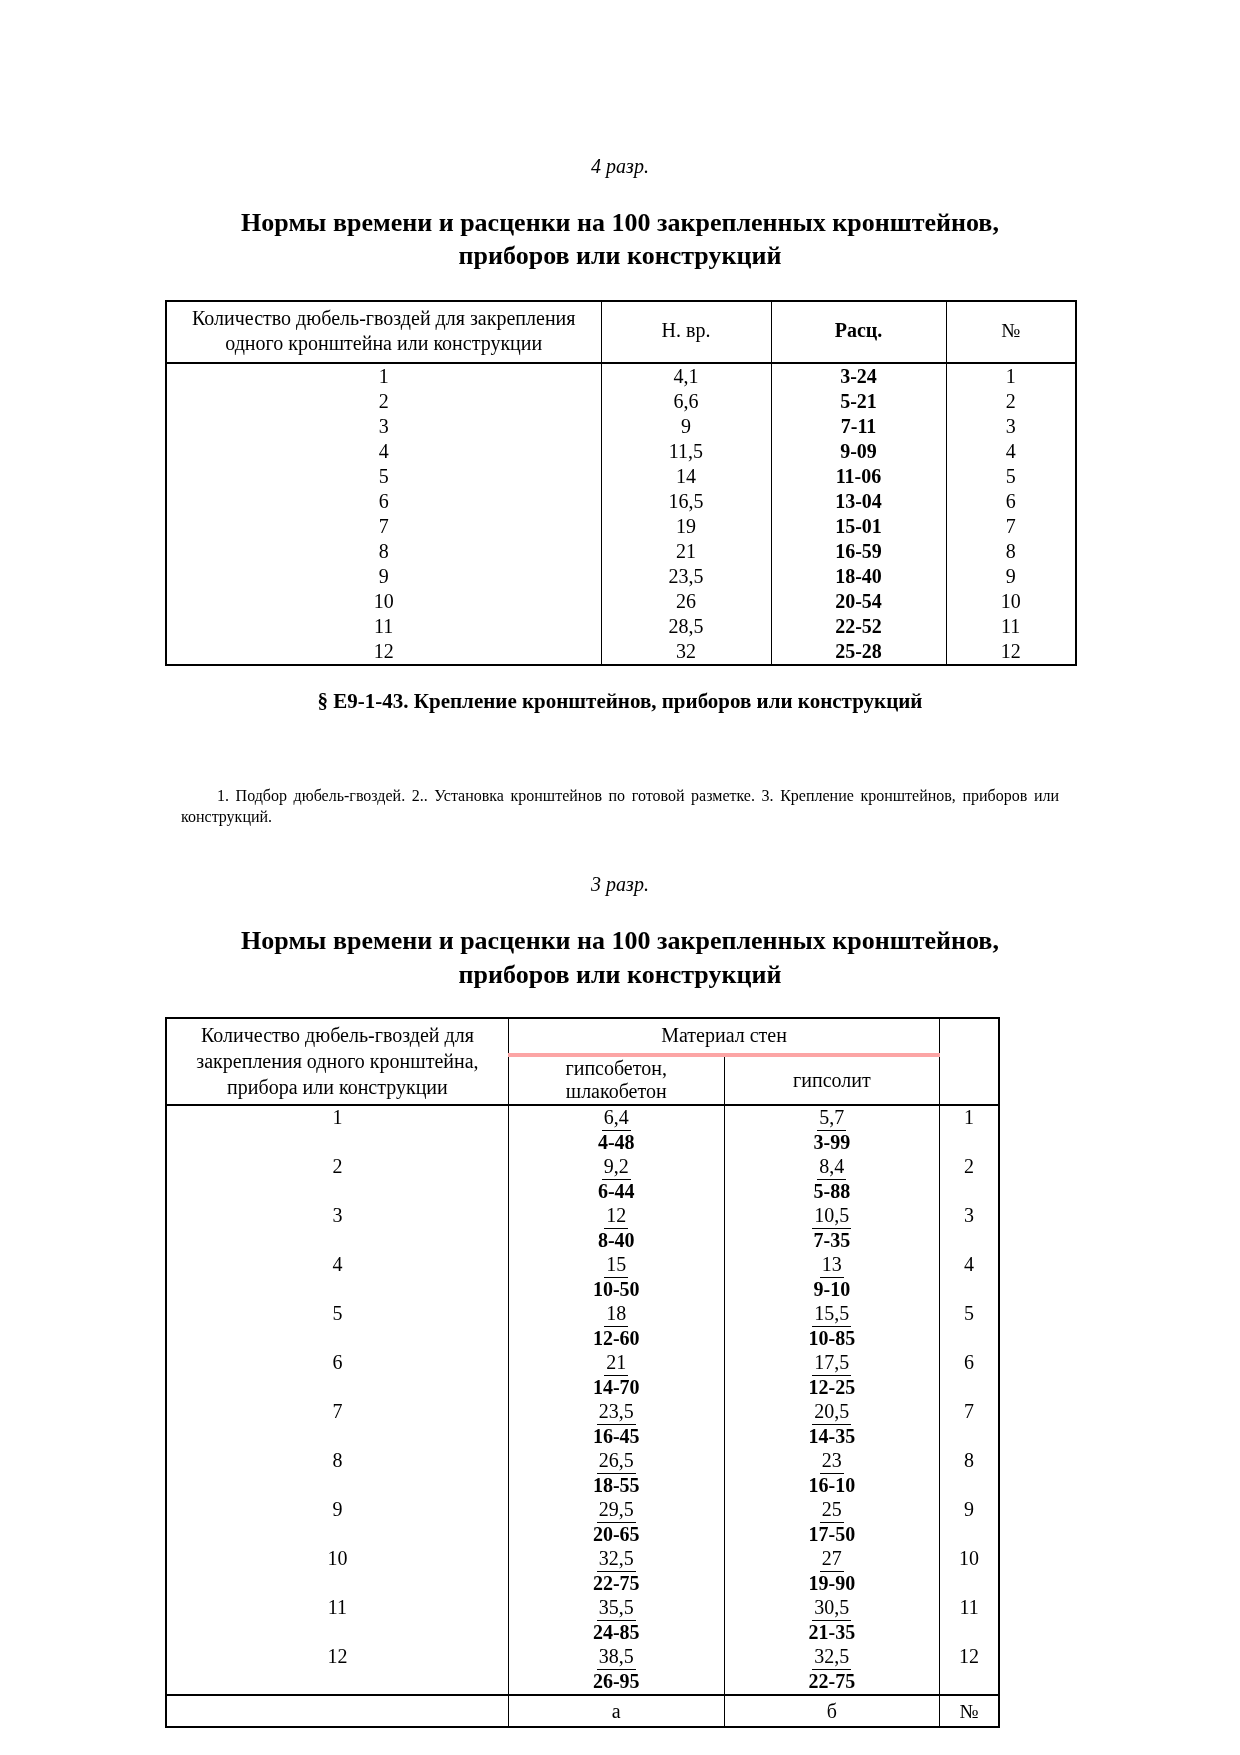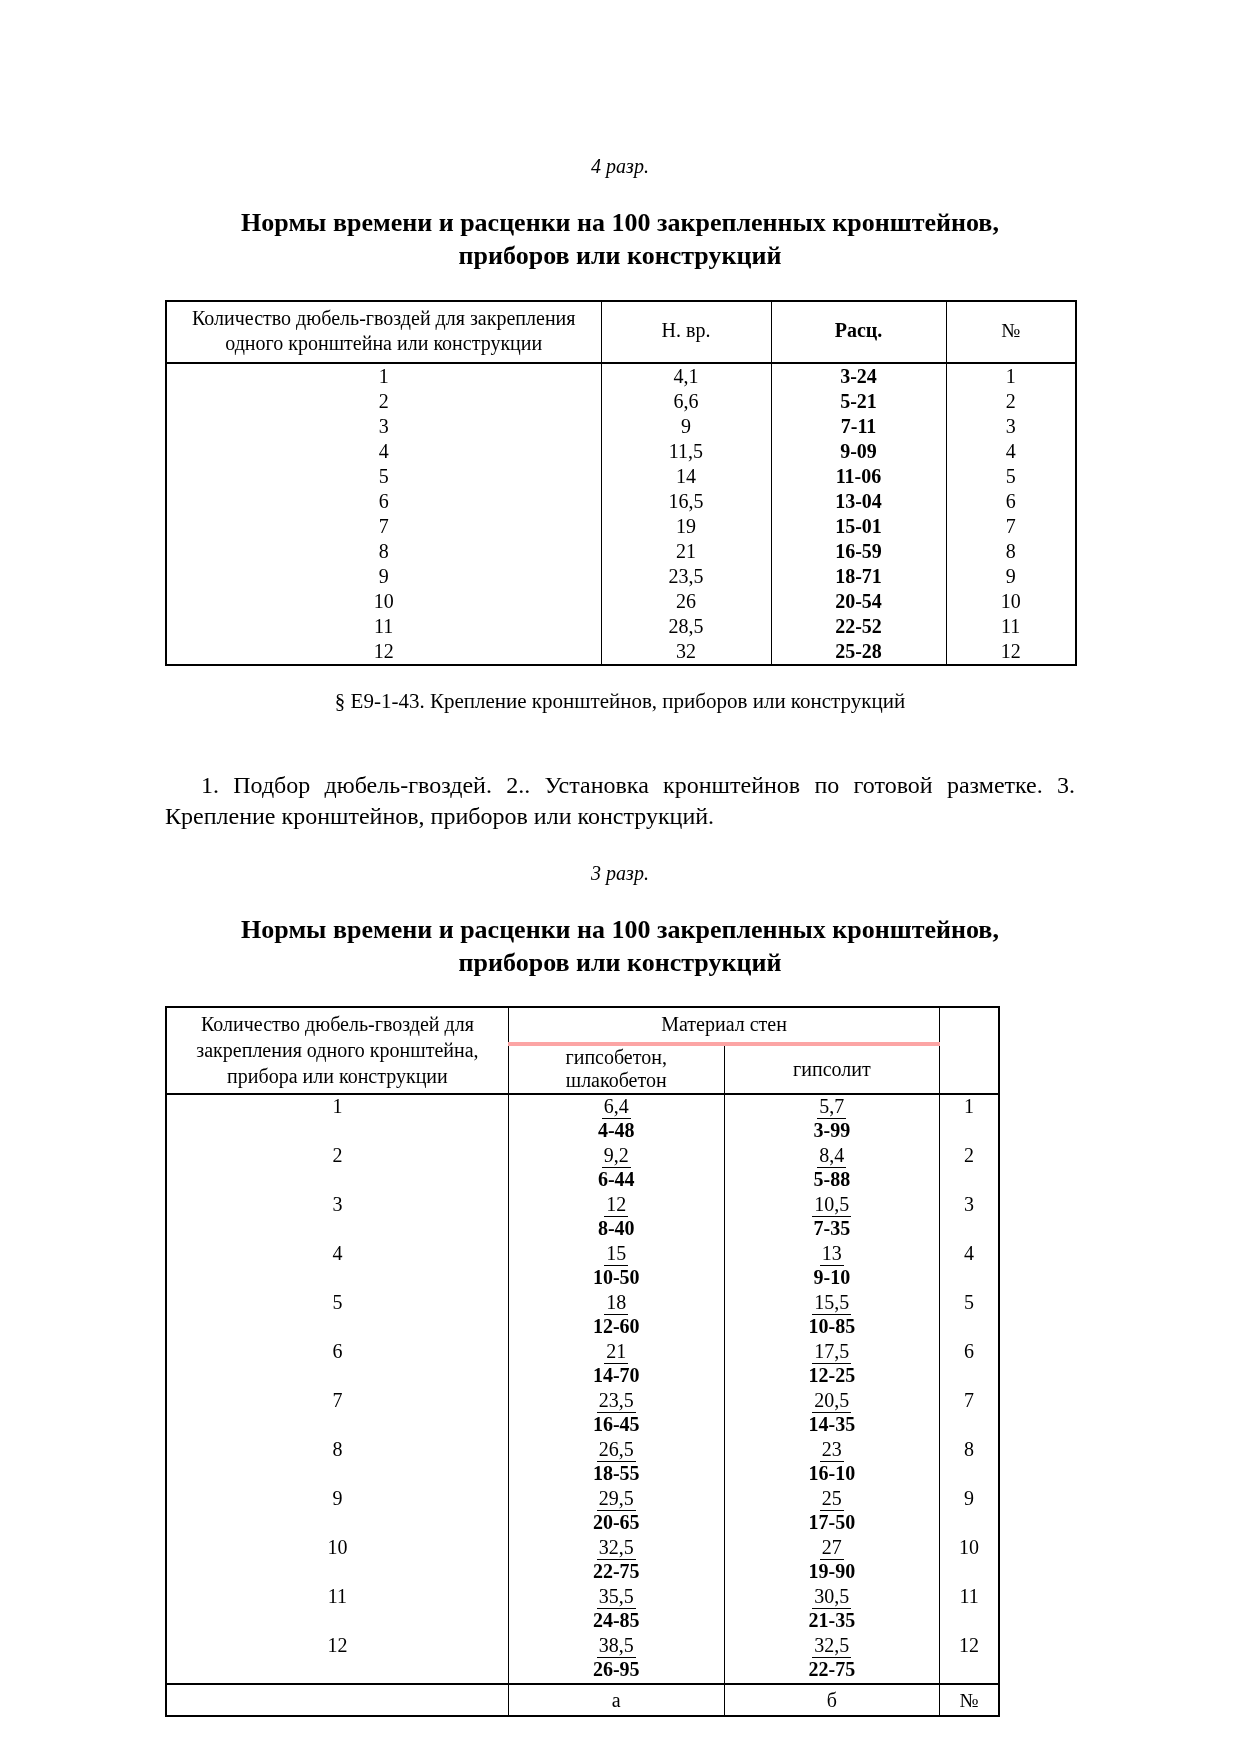--- a/index.html
+++ b/index.html
@@ -38,37 +38,37 @@
   }
   .doc-title {
     text-align: center;
     font-weight: bold;
     font-size: 26px;
     line-height: 1.28;
     margin: 0;
   }
   .section-head {
     text-align: center;
-    font-weight: normal;
+    font-weight: bold;
     font-size: 21px;
     line-height: 1.28;
     margin: 0;
   }
   .subhead {
     text-align: center;
     font-weight: bold;
     font-size: 21px;
     margin: 0;
   }
   .body-par {
     text-align: justify;
     text-indent: 36px;
-    font-size: 24px;
+    font-size: 16px;
     line-height: 1.3;
-    margin: 0;
+    margin: 16px;
   }
 
   
   table.norm {
     border-collapse: collapse;
     width: 835px;
     table-layout: fixed;
     font-size: 20px;
   }
   table.norm td, table.norm th {
@@ -209,21 +209,21 @@
         </tr>
         <tr>
           <td>8</td>
           <td>21</td>
           <td class="rasc">16-59</td>
           <td>8</td>
         </tr>
         <tr>
           <td>9</td>
           <td>23,5</td>
-          <td class="rasc">18-71</td>
+          <td class="rasc">18-40</td>
           <td>9</td>
         </tr>
         <tr>
           <td>10</td>
           <td>26</td>
           <td class="rasc">20-54</td>
           <td>10</td>
         </tr>
         <tr>
           <td>11</td>

